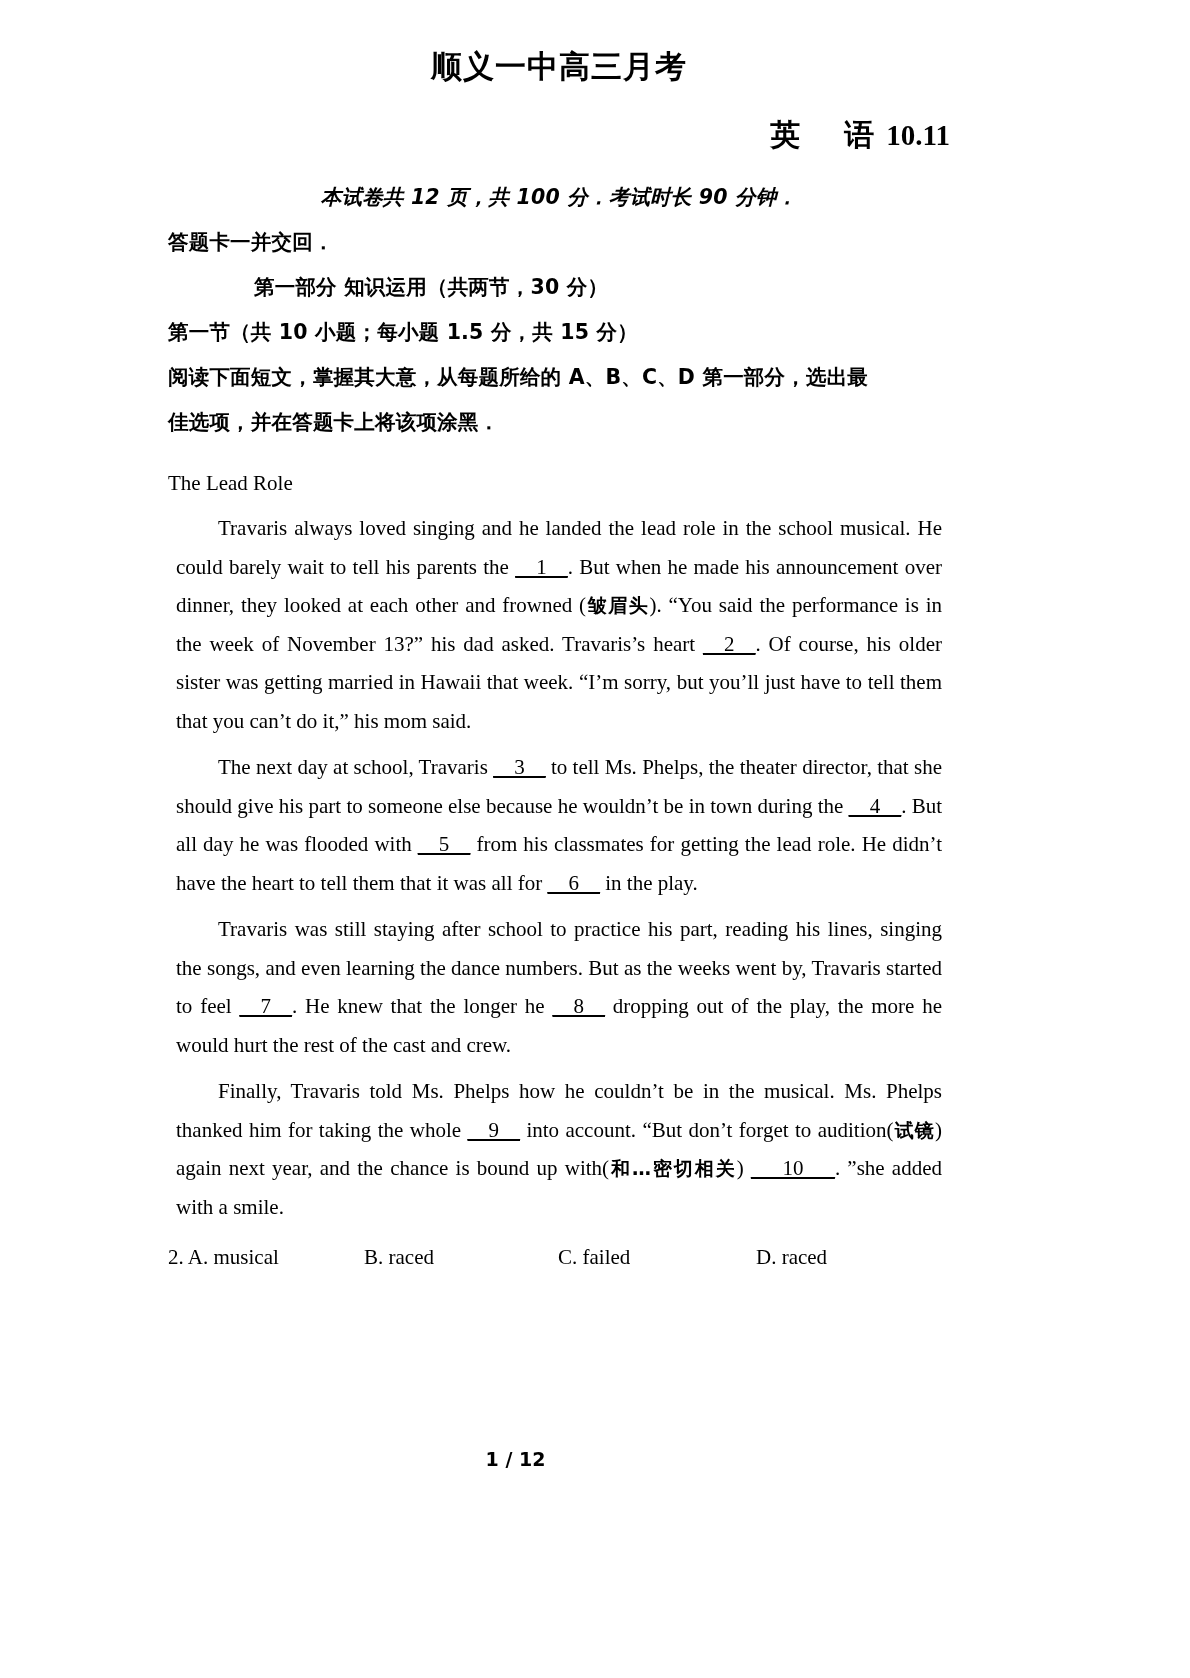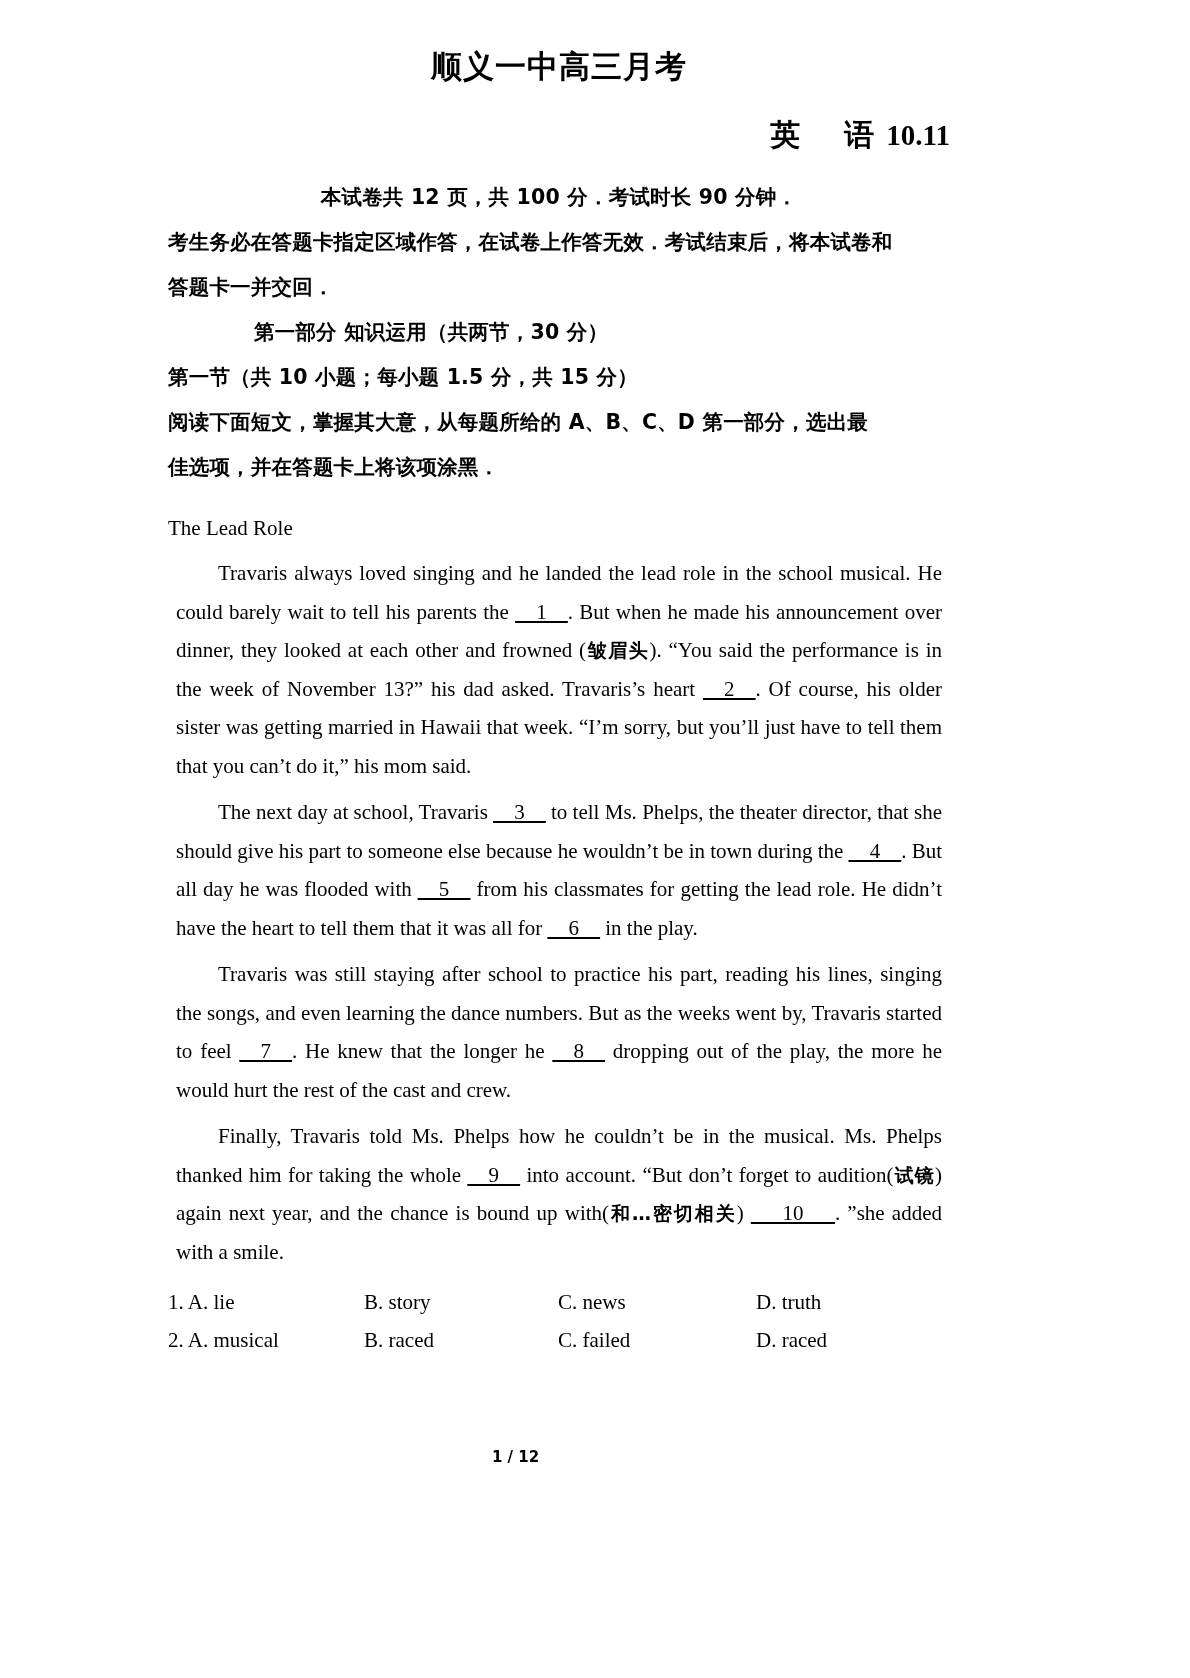--- a/index.html
+++ b/index.html
@@ -57,21 +57,21 @@
   }
 
   
   .cn-line {
     font-family: "DejaVu Sans", "Liberation Sans", sans-serif;
     font-weight: bold;
     font-size: 20.5px;
     line-height: 45px;
     letter-spacing: 0.2px;
   }
-  .cn-line.centered { text-align: center; }
+  .cn-line.centered { text-align: center; font-style: italic; }
   .cn-line.indent { text-indent: 44px; }
 
   
   .passage-title {
     text-align: left;
     font-size: 21px;
     font-weight: normal;
     margin-top: 20px;
     margin-bottom: 6px;
     line-height: 36px;
@@ -117,63 +117,56 @@
 
   
   .footer {
     position: absolute;
     left: 0;
     top: 1448px;
     width: 1031px;
     text-align: center;
     font-family: "DejaVu Sans", "Liberation Sans", sans-serif;
     font-weight: bold;
-    font-size: 15px;
+    font-size: 19px;
   }
 </style>
 </head>
 <body>
 
 <div class="page">
   <div class="content">
 
     <div class="doc-title">顺义一中高三月考</div>
 
     <div class="doc-subtitle">
       <span>英</span><span class="gap"></span><span>语</span><span class="datepart">10.11</span>
     </div>
 
     <div style="height:22px"></div>
 
     <div class="cn-line centered">本试卷共 12 页，共 100 分．考试时长 90 分钟．</div>
-    <div class="cn-line">考生务必在答题卡指定区域作答，在试卷上作答无效．考试结束后，将本试卷和</div>
     <div class="cn-line">答题卡一并交回．</div>
 
     <div class="cn-line indent" style="margin-left:42px">第一部分 知识运用（共两节，30 分）</div>
     <div class="cn-line">第一节（共 10 小题；每小题 1.5 分，共 15 分）</div>
     <div class="cn-line">阅读下面短文，掌握其大意，从每题所给的 A、B、C、D 第一部分，选出最</div>
     <div class="cn-line">佳选项，并在答题卡上将该项涂黑．</div>
 
     <div class="passage-title">The Lead Role</div>
 
     <div id="passage-body">
         <div class="para"><span>Travaris always loved singing and he landed the lead role in the school musical. He could barely wait to tell his parents the </span><span class="blank">__1__</span><span>. But when he made his announcement over dinner, they looked at each other and frowned (</span><span class="cn-inline">皱眉头</span><span>). “You said the performance is in the week of November 13?” his dad asked. Travaris’s heart </span><span class="blank">__2__</span><span>. Of course, his older sister was getting married in Hawaii that week. “I’m sorry, but you’ll just have to tell them that you can’t do it,” his mom said.</span></div>
         <div class="para"><span>The next day at school, Travaris </span><span class="blank">__3__</span><span> to tell Ms. Phelps, the theater director, that she should give his part to someone else because he wouldn’t be in town during the </span><span class="blank">__4__</span><span>. But all day he was flooded with </span><span class="blank">__5__</span><span> from his classmates for getting the lead role. He didn’t have the heart to tell them that it was all for </span><span class="blank">__6__</span><span> in the play.</span></div>
         <div class="para"><span>Travaris was still staying after school to practice his part, reading his lines, singing the songs, and even learning the dance numbers. But as the weeks went by, Travaris started to feel </span><span class="blank">__7__</span><span>. He knew that the longer he </span><span class="blank">__8__</span><span> dropping out of the play, the more he would hurt the rest of the cast and crew.</span></div>
         <div class="para"><span>Finally, Travaris told Ms. Phelps how he couldn’t be in the musical. Ms. Phelps thanked him for taking the whole </span><span class="blank">__9__</span><span> into account. “But don’t forget to audition(</span><span class="cn-inline">试镜</span><span>) again next year, and the chance is bound up with(</span><span class="cn-inline">和…密切相关</span><span>) </span><span class="blank">___10___</span><span>. ”she added with a smile.</span></div>
       </div>
 
     <div class="options" id="options-body">
         <div class="opt-row">
-          <span class="opt-cell opt-a"><span>1. </span><span>A. lie</span></span>
-          <span class="opt-cell opt-b">B. story</span>
-          <span class="opt-cell opt-c">C. news</span>
-          <span class="opt-cell opt-d">D. truth</span>
-        </div>
-        <div class="opt-row">
           <span class="opt-cell opt-a"><span>2. </span><span>A. musical</span></span>
           <span class="opt-cell opt-b">B. raced</span>
           <span class="opt-cell opt-c">C. failed</span>
           <span class="opt-cell opt-d">D. raced</span>
         </div>
       </div>
 
   </div>
 
   <div class="footer">1 / 12</div>

